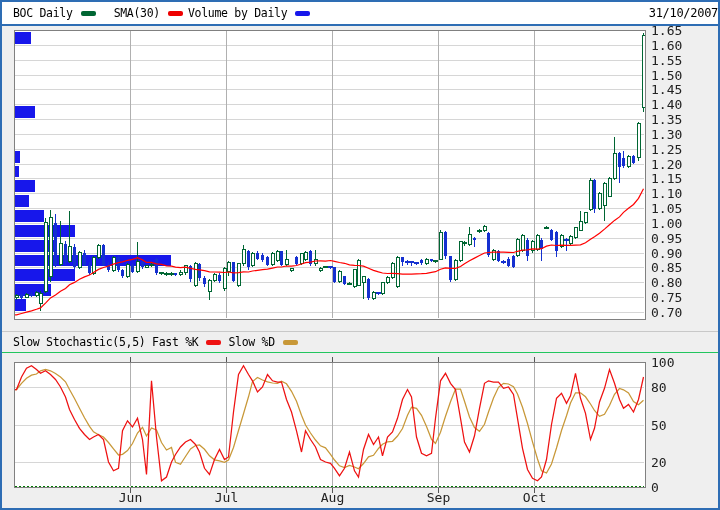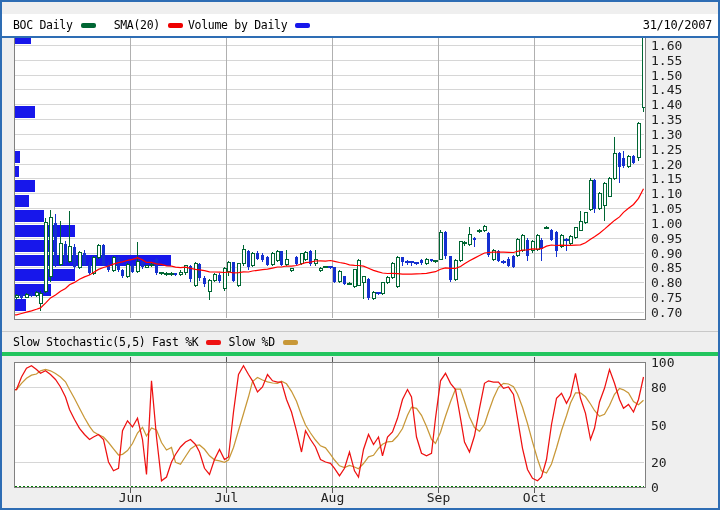--- a/index.html
+++ b/index.html
@@ -1,34 +1,34 @@
 <!DOCTYPE html>
 <html><head>
 <meta charset="utf-8">
 <style>
   html,body{margin:0;padding:0;}
   body{width:720px;height:510px;position:relative;background:#EFEFEF;overflow:hidden;
        font-family:"DejaVu Sans Mono",monospace;}
   .frame{position:absolute;left:0;top:0;right:0;bottom:0;border:2px solid #2E6DB4;box-sizing:border-box;z-index:10;pointer-events:none;}
-  .legend1{position:absolute;left:2px;top:14px;right:2px;height:22px;background:#FFFFFF;border-bottom:2px solid #2E6DB4;display:flex;align-items:center;font-size:11.5px;letter-spacing:-0.3px;color:#000;z-index:5;}
+  .legend1{position:absolute;left:2px;top:2px;right:2px;height:22px;background:#FFFFFF;border-bottom:2px solid #2E6DB4;display:flex;align-items:center;font-size:11.5px;letter-spacing:-0.3px;color:#000;z-index:5;}
   .legend1 .lab{margin-left:11px;}
   .sw{display:inline-block;width:15px;height:5px;border-radius:2px;margin-left:8px;}
-  .legend1 .date{margin-left:auto;margin-right:6px;font-size:12px;}
-  .legend2{position:absolute;left:2px;top:331px;right:2px;height:20px;background:#EFEFEF;border-top:1px solid #C8C8C8;border-bottom:4px solid #22c55e;display:flex;align-items:center;font-size:11.5px;letter-spacing:-0.3px;color:#000;z-index:5;}
+  .legend1 .date{margin-left:auto;margin-right:0;font-size:12px;}
+  .legend2{position:absolute;left:2px;top:331px;right:2px;height:20px;background:#EFEFEF;border-top:1px solid #C8C8C8;border-bottom:1px solid #22c55e;display:flex;align-items:center;font-size:11.5px;letter-spacing:-0.3px;color:#000;z-index:5;}
   .legend2 .lab{margin-left:11px;}
   .legend2 .wm{margin-left:auto;margin-right:18px;font-family:"Liberation Sans",sans-serif;font-weight:bold;font-size:13px;color:#A6A6A6;letter-spacing:0.5px;}
   svg{position:absolute;left:0;top:0;}
 </style>
 </head>
 <body>
 
 <div class="legend1">
   <span class="lab">BOC Daily</span>
   <span class="sw" style="background:#006633"></span>
-  <span class="lab" style="margin-left:18px">SMA(20)</span>
+  <span class="lab" style="margin-left:18px">SMA(30)</span>
   <span class="sw" style="background:#EE0000"></span>
   <span class="lab" style="margin-left:5px">Volume by Daily</span>
   <span class="sw" style="background:#1717EB"></span>
   <span class="date">31/10/2007</span>
 </div>
 
 <div class="legend2">
   <span class="lab">Slow Stochastic(5,5) Fast %K</span>
   <span class="sw" style="background:#EE1111"></span>
   <span class="lab" style="margin-left:7px">Slow %D</span>

